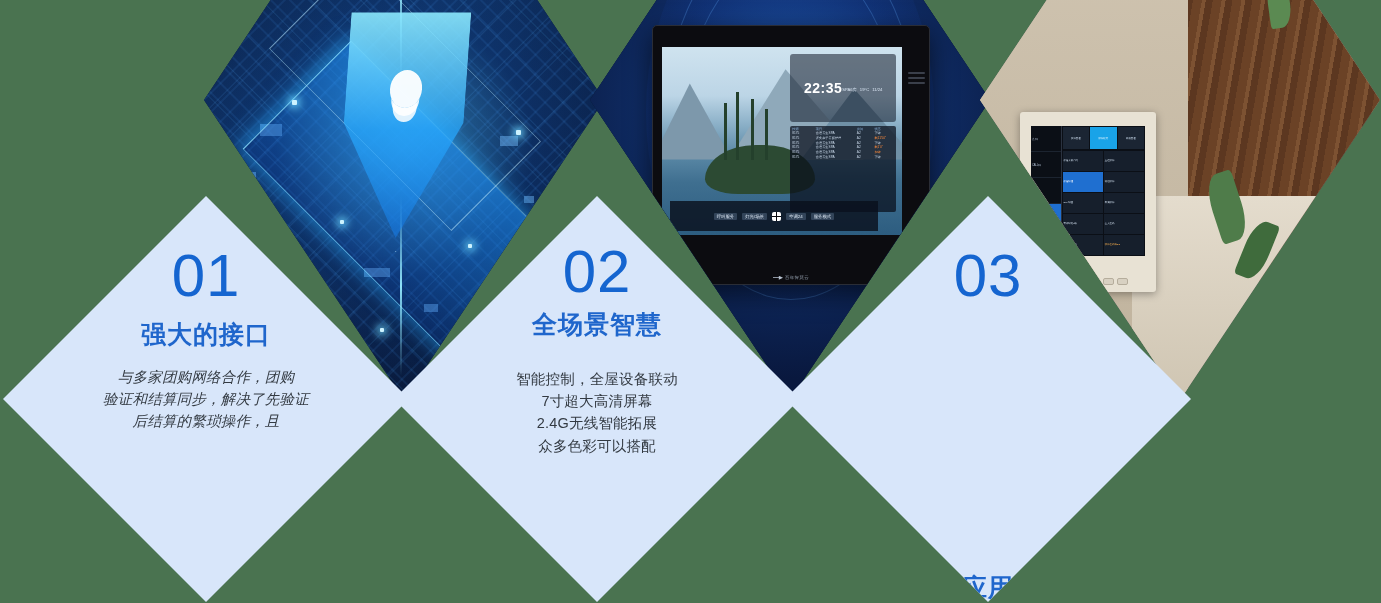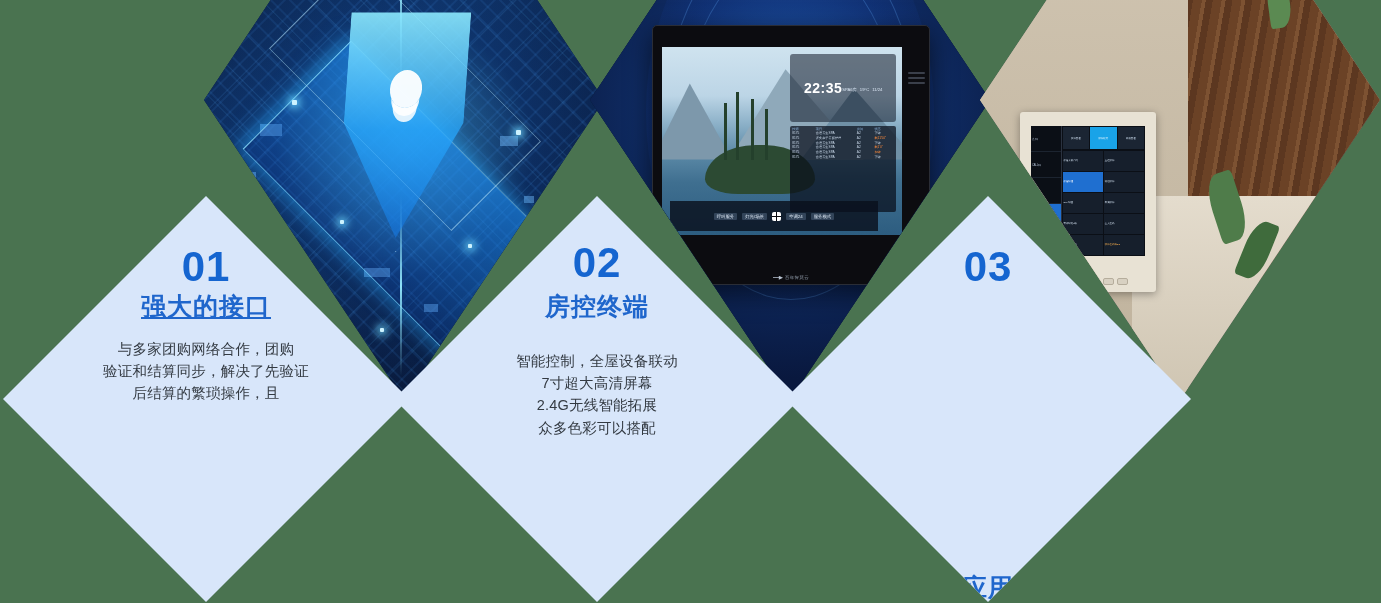--- a/index.html
+++ b/index.html
@@ -185,21 +185,21 @@
   .panel-btns i{width:9px;height:5px;background:#d8d1c2;border:1px solid #b5ad9c;border-radius:2px;}
 
   
   .card{background:#d8e6fa;}
   .card-inner{
     position:absolute;inset:0;
     display:flex;flex-direction:column;align-items:center;
     text-align:center;
   }
   .num{
-    color:#1565d0;font-size:42px;font-weight:700;line-height:1;
+    color:#1565d0;font-size:60px;font-weight:400;line-height:1;
     letter-spacing:1px;
   }
   .title{
     color:#1f66cc;font-weight:bold;line-height:1.18;
     font-size:25px;letter-spacing:1px;
   }
   .desc{
     color:#333a42;font-size:14.5px;line-height:1.55;letter-spacing:.2px;
   }
 </style>
@@ -381,34 +381,34 @@
           <i></i>
           <i></i>
         </div>
       </div>
     </div>
   </div>
 
   <div class="dia card" style="left:3px;top:196px;width:406px;height:406px;">
     <div class="card-inner" style="padding-top:50px;">
       <div class="num">01</div>
-      <div class="title" style="margin-top:4px;text-decoration:underline;">强大的接口</div>
-      <div class="desc" style="margin-top:16px;">
+      <div class="title" style="margin-top:14px;">强大的接口</div>
+      <div class="desc" style="margin-top:16px;font-style:italic;">
         <div>与多家团购网络合作，团购</div>
         <div>验证和结算同步，解决了先验证</div>
         <div>后结算的繁琐操作，且</div>
       </div>
     </div>
   </div>
 
   <div class="dia card" style="left:394px;top:196px;width:406px;height:406px;">
     <div class="card-inner" style="padding-top:46px;">
       <div class="num">02</div>
       <div class="title" style="margin-top:8px;">
-        <div>房控终端</div>
+        <div>全场景智慧</div>
       </div>
       <div class="desc" style="margin-top:28px;">
         <div>智能控制，全屋设备联动</div>
         <div>7寸超大高清屏幕</div>
         <div>2.4G无线智能拓展</div>
         <div>众多色彩可以搭配</div>
       </div>
     </div>
   </div>
 

